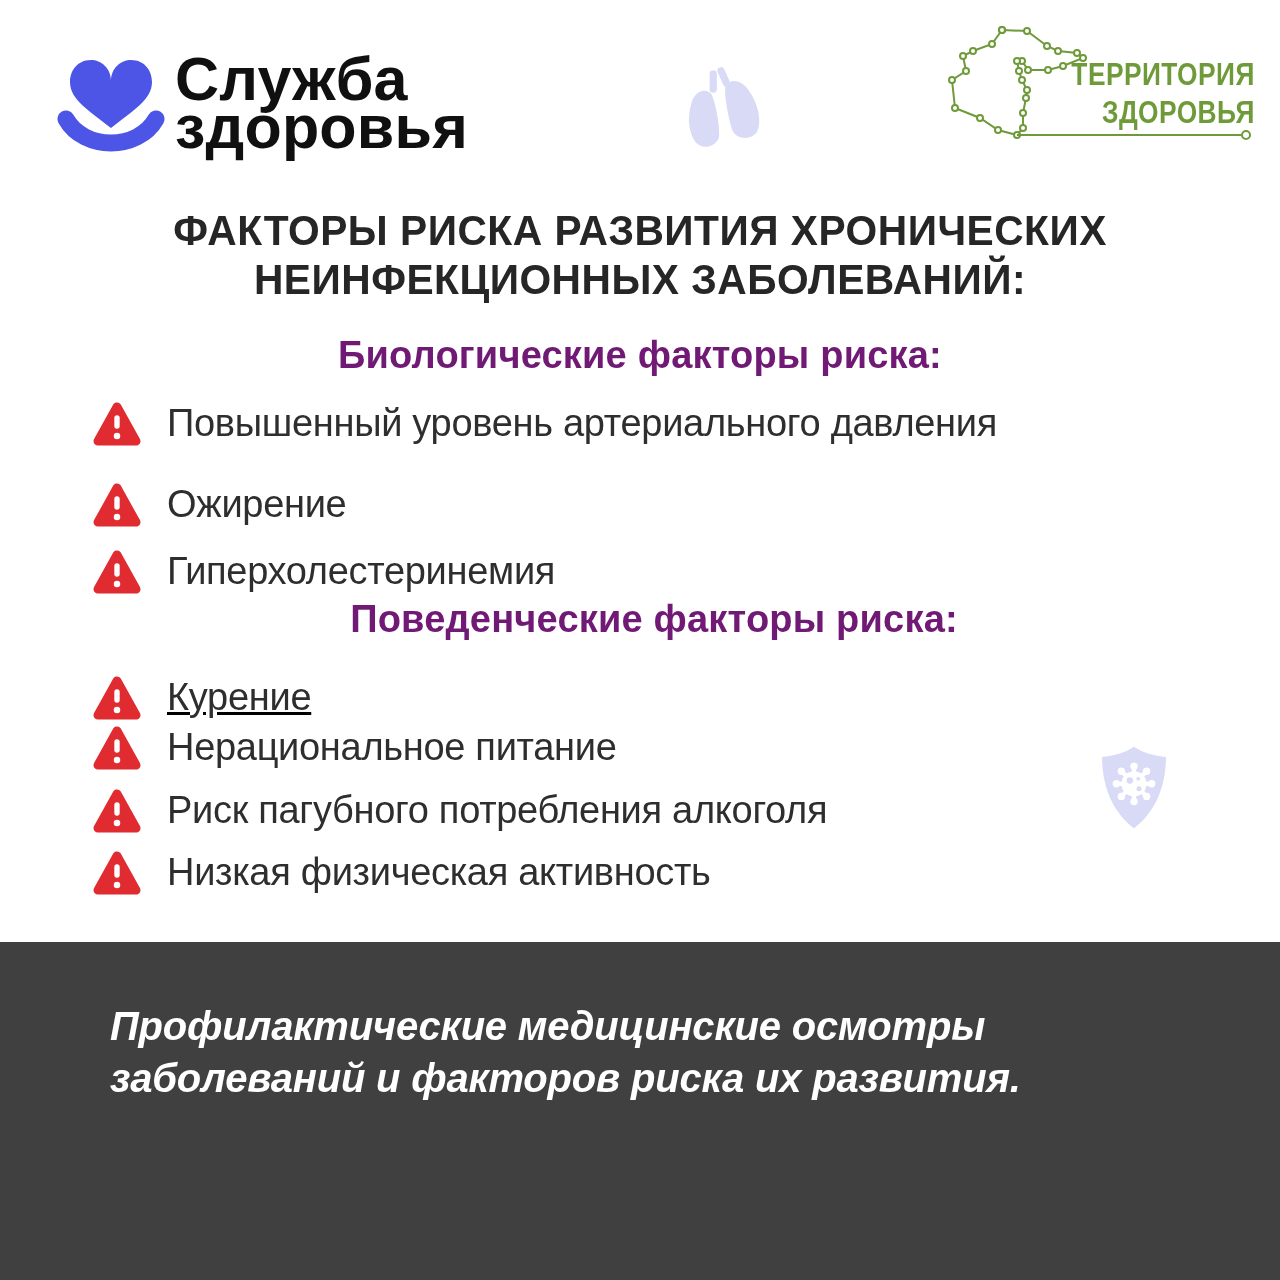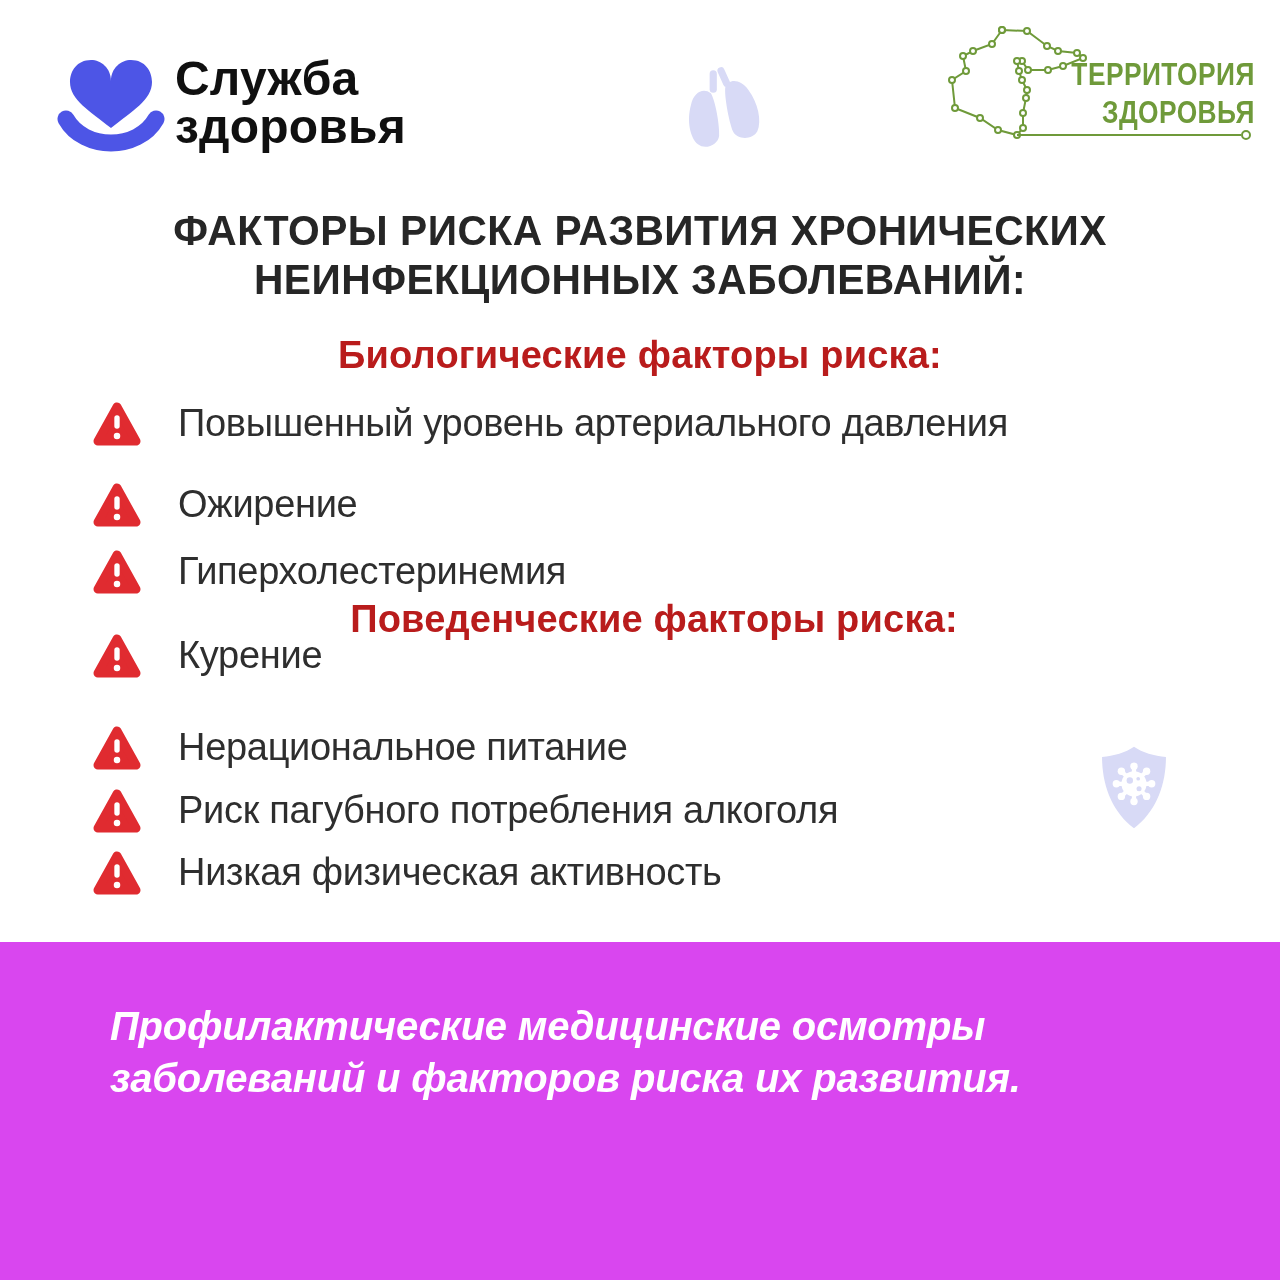--- a/index.html
+++ b/index.html
@@ -6,49 +6,49 @@
   body{
     width:1280px;height:1280px;position:relative;overflow:hidden;
     background:#ffffff;
     font-family:"Liberation Sans","DejaVu Sans",sans-serif;
   }
   .abs{position:absolute;}
 
   
   .brand{left:55px;top:45px;width:420px;height:115px;display:flex;align-items:center;}
   .brand-icon{width:112px;height:112px;flex:0 0 auto;}
-  .brand-text{margin-left:8px;font-size:48px;font-weight:800;color:#101010;line-height:48px;letter-spacing:0.2px;}
+  .brand-text{margin-left:8px;font-size:61px;font-weight:800;color:#101010;line-height:48px;letter-spacing:0.2px;}
 
   .lungs{left:676px;top:60px;width:96px;height:96px;transform:rotate(-10deg);}
 
   .territory{left:935px;top:18px;width:322px;height:140px;}
   .territory svg{position:absolute;left:0;top:0;width:322px;height:140px;}
   .t-line{position:absolute;right:2px;color:#6F9A3A;font-weight:800;font-size:31px;line-height:34px;
           transform:scaleX(0.85);transform-origin:100% 50%;letter-spacing:0.5px;white-space:nowrap;}
   .t1{top:40px;}
   .t2{top:78px;}
 
   
   .main-heading{left:0;right:0;top:206px;text-align:center;font-size:42px;font-weight:800;
                 color:#262626;line-height:49px;letter-spacing:0.5px;transform:scaleX(0.97);transform-origin:50% 0;}
-  .sub-heading{left:0;right:0;text-align:center;font-size:38px;font-weight:800;color:#b91c1c;letter-spacing:0.2px;}
+  .sub-heading{left:0;right:0;text-align:center;font-size:38px;font-weight:800;color:#701a75;letter-spacing:0.2px;}
   .sub1{top:334px;}
   .sub2{top:598px;padding-left:28px;}
 
   
-  .risk-row{left:92px;height:56px;display:flex;align-items:center;gap:36px;}
+  .risk-row{left:92px;height:56px;display:flex;align-items:center;gap:25px;}
   .risk-row .warn{width:50px;height:46px;flex:0 0 auto;}
   .risk-label{font-size:38px;font-weight:500;color:#2E2E2E;letter-spacing:-0.3px;white-space:nowrap;}
   .r1{top:395px;} .r2{top:476px;} .r3{top:543px;}
-  .r4{top:627px;} .r5{top:719px;} .r6{top:782px;} .r7{top:844px;}
+  .r4{top:669px;text-decoration:underline;} .r5{top:719px;} .r6{top:782px;} .r7{top:844px;}
 
   .shield{left:1097px;top:742px;width:74px;height:92px;}
 
   
-  .bottom-box{left:0;top:942px;width:1280px;height:338px;background:#d946ef;}
+  .bottom-box{left:0;top:942px;width:1280px;height:338px;background:#404040;}
   .bottom-text{position:absolute;left:110px;top:58px;font-style:italic;font-weight:600;
                font-size:40px;line-height:52px;color:#ffffff;letter-spacing:-0.2px;white-space:nowrap;}
 </style>
 </head>
 <body>
 
 <div class="abs brand">
   <svg class="brand-icon" viewBox="0 0 112 112">
     <path d="M56 34 C56 21 46 13 36 13 C22 13 15 24 15 35 C15 53 35 64 56 81 C77 64 97 53 97 35 C97 24 90 13 76 13 C66 13 56 21 56 34 Z" fill="#4D55E6"></path>
     <path d="M11 72 C29 104 83 104 101 72" fill="none" stroke="#4D55E6" stroke-width="17" stroke-linecap="round"></path>

